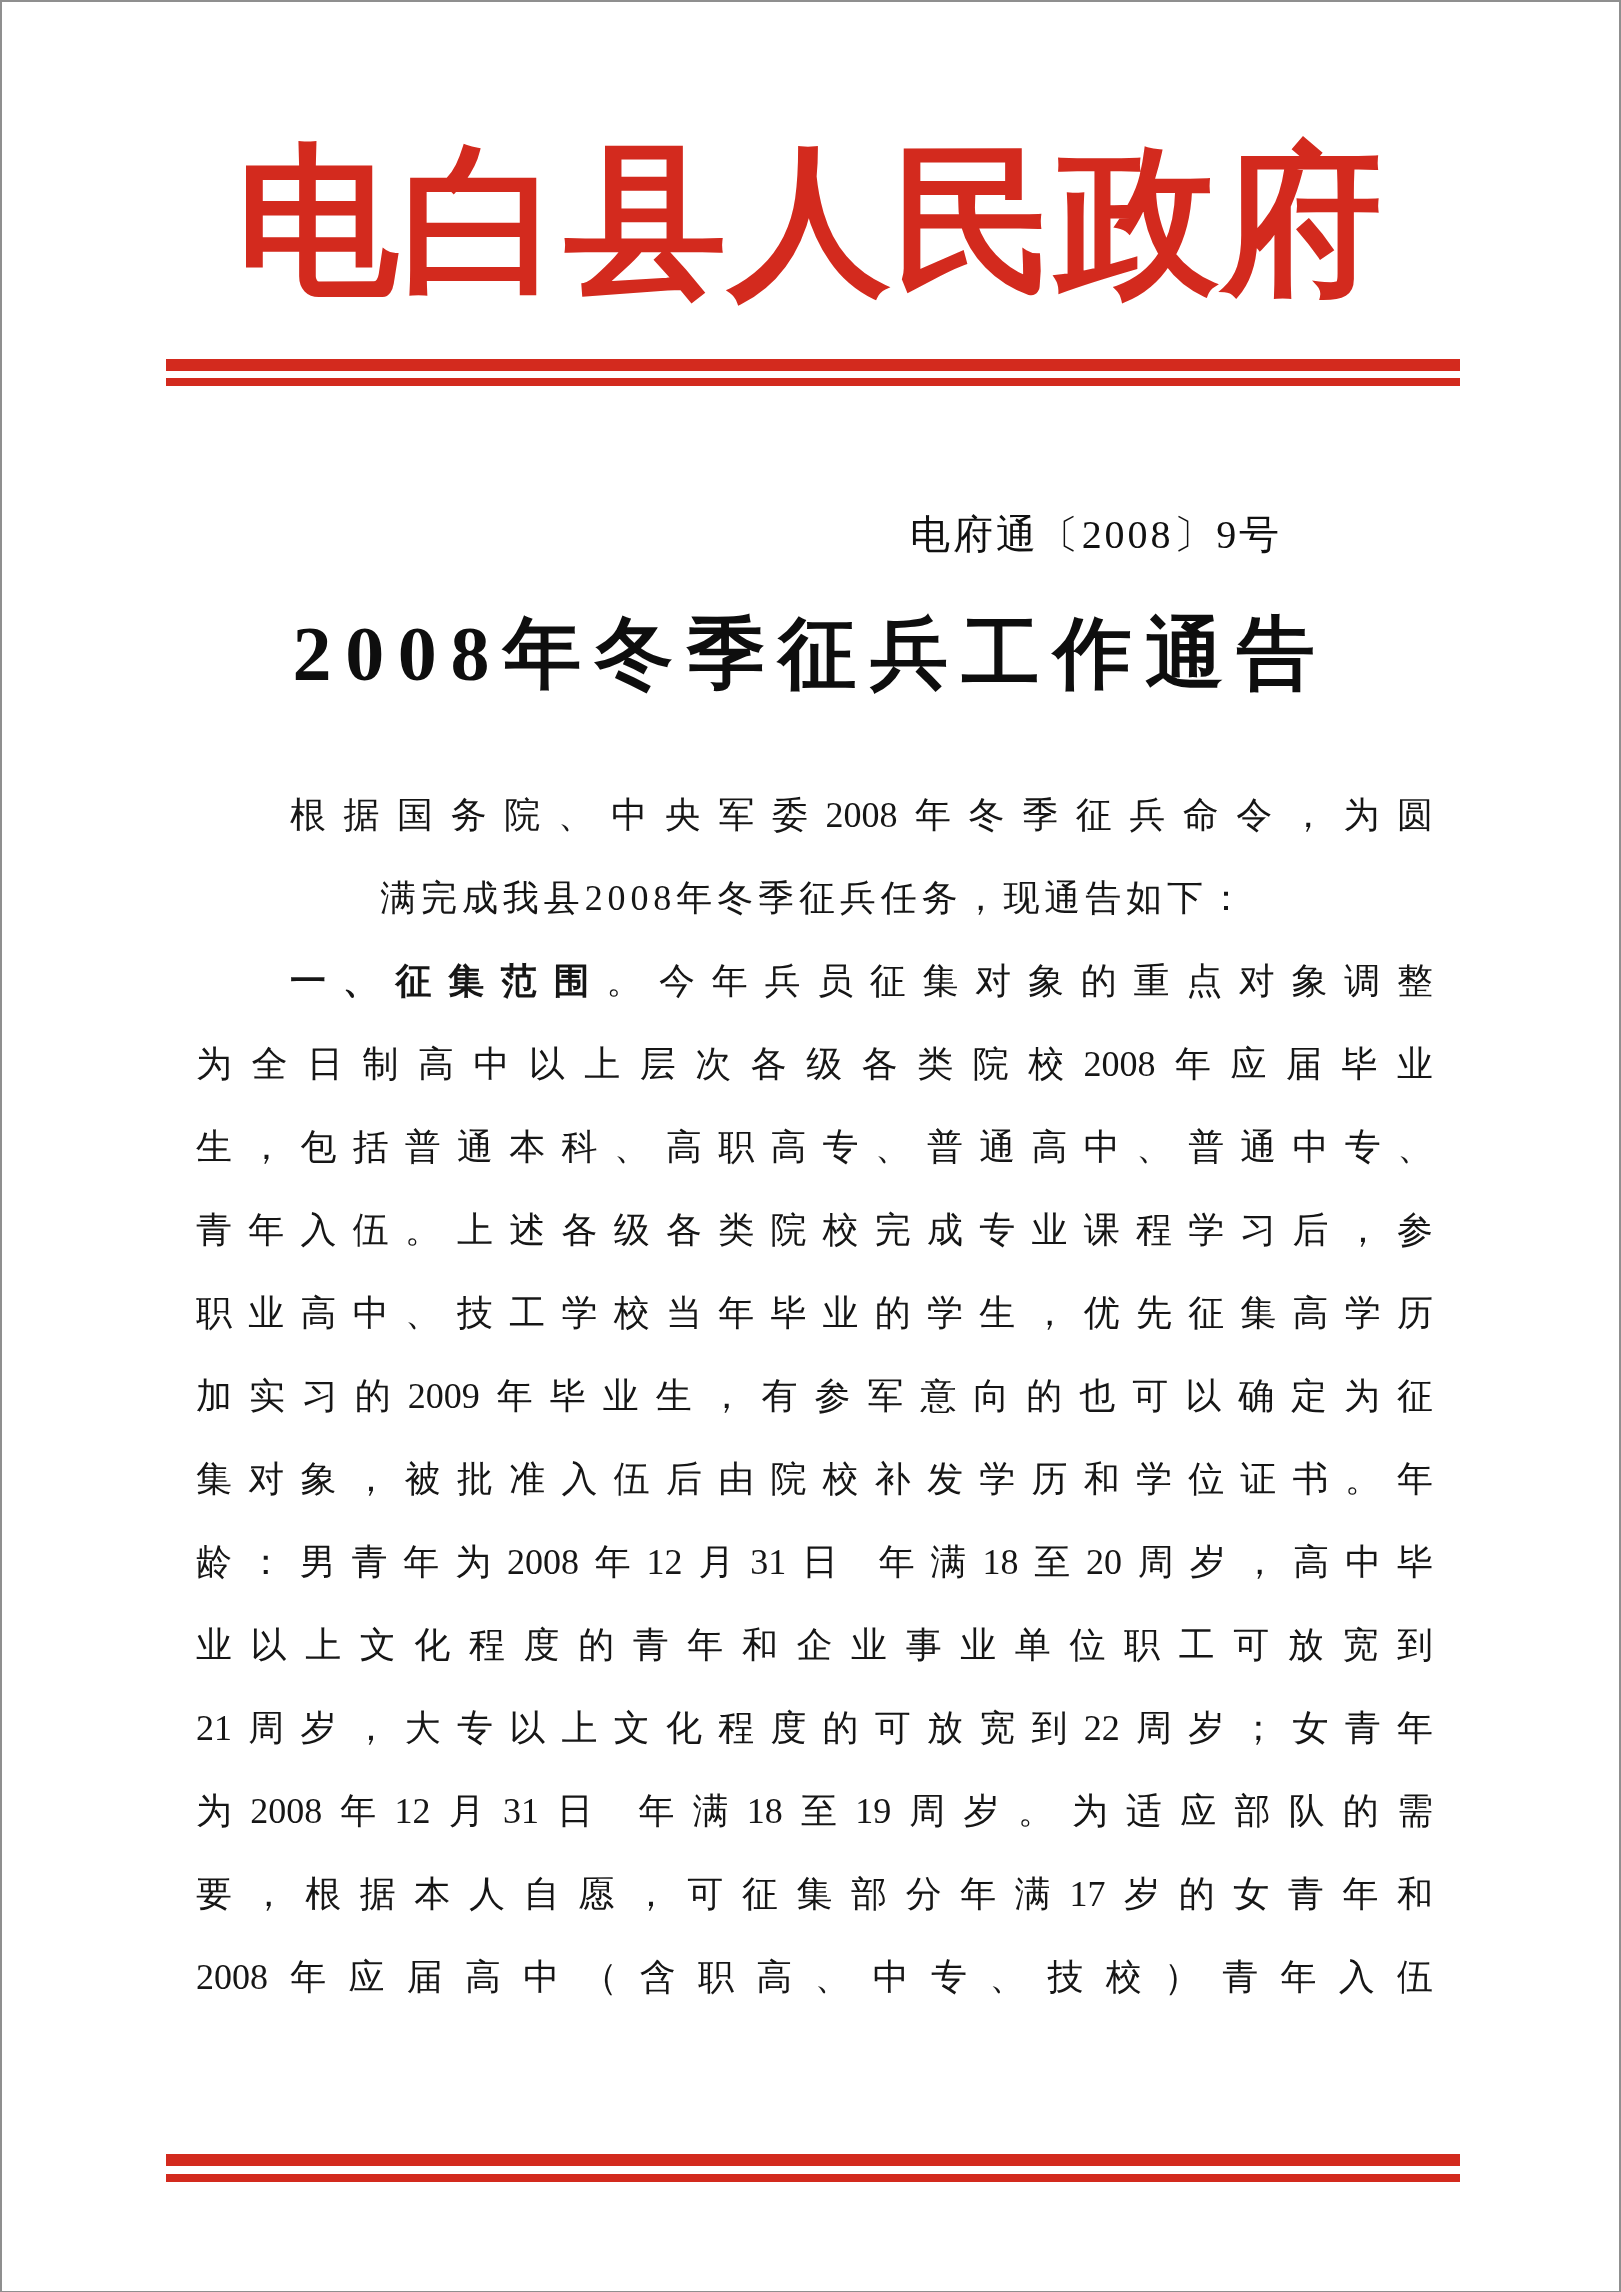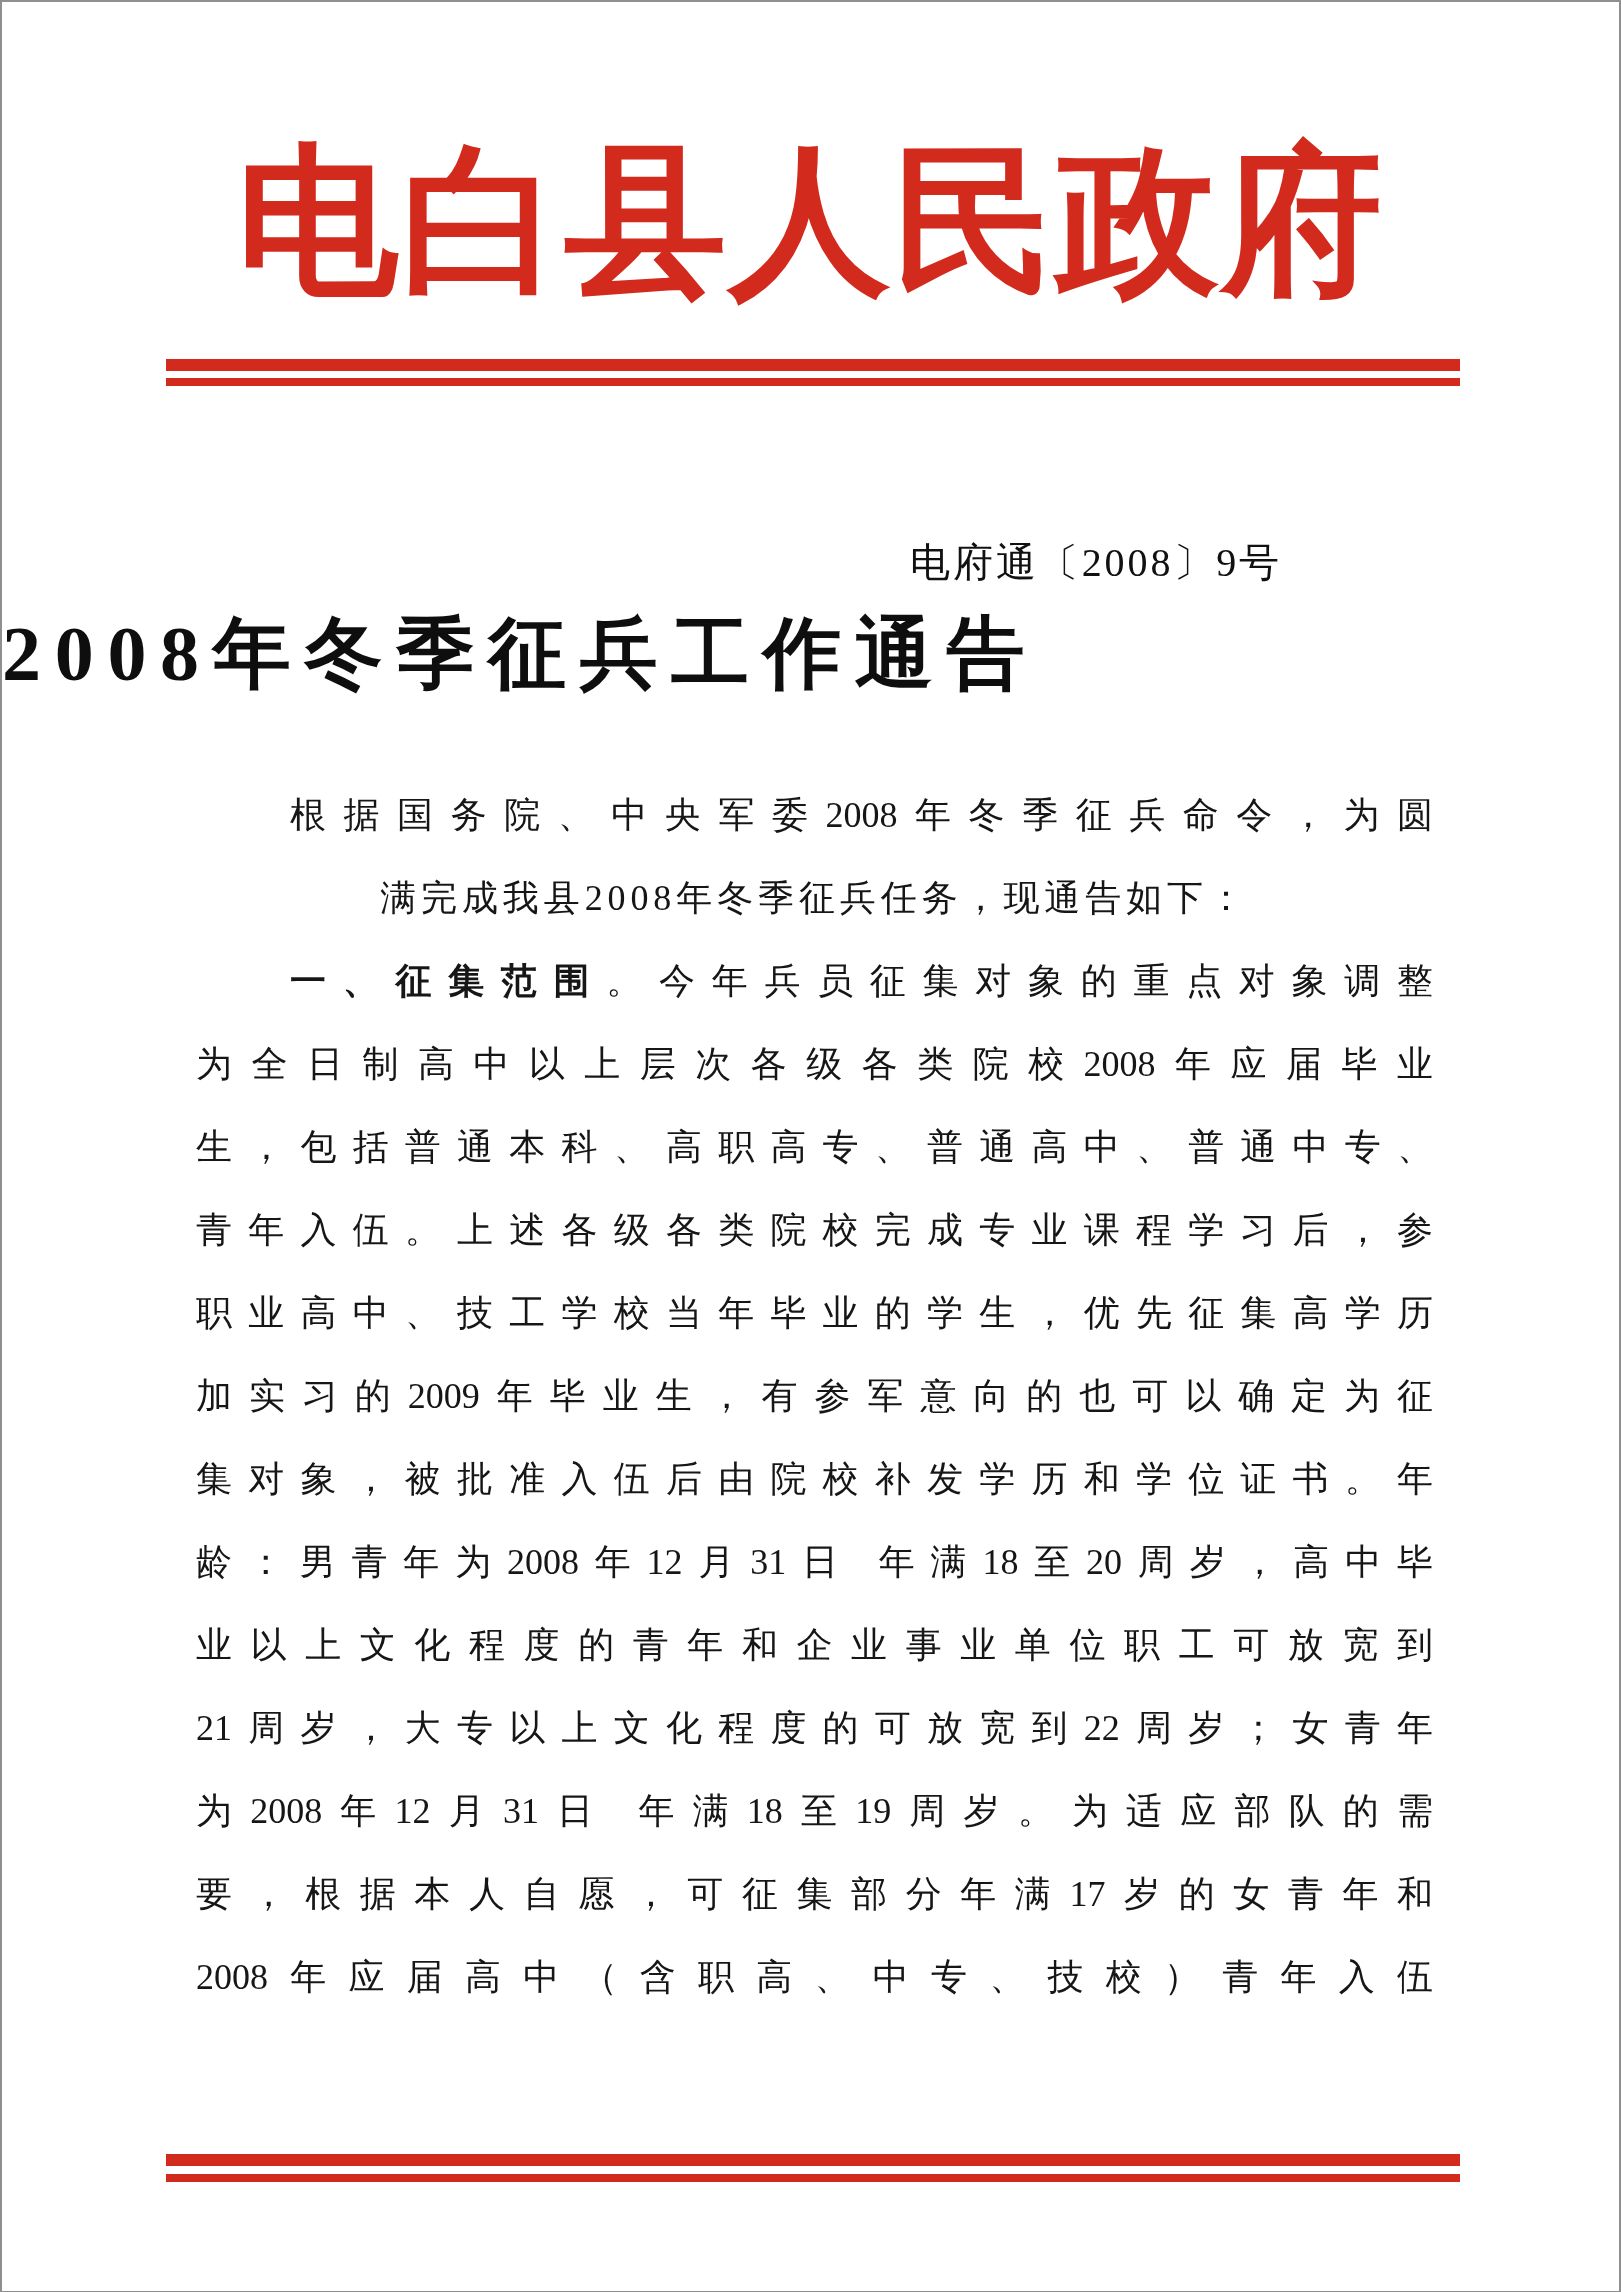--- a/index.html
+++ b/index.html
@@ -27,32 +27,33 @@
     color:#d32a1e;
     white-space:nowrap;
   }
   .rule { position:absolute; left:164px; width:1294px; background:#d32a1e; }
   .rule-top-thick    { top:357px;  height:11.8px; }
   .rule-top-thin     { top:376px;  height:7.8px;  }
   .rule-bottom-thick { top:2152px; height:11.8px; }
   .rule-bottom-thin  { top:2172px; height:7.8px;  }
   .doc-number {
     position:absolute;
-    top:533px;
+    top:505px;
     right:337px;
     font-size:40px;
     letter-spacing:2.9px;
     color:#111111;
     white-space:nowrap;
   }
   .doc-title {
     position:absolute;
     top:600px;
     left:0;
     width:100%;
+    text-align:center;
     font-size:78px;
     font-weight:bold;
     letter-spacing:13.7px;
     color:#0e0e0e;
     white-space:nowrap;
   }
   .body-text {
     position:absolute;
     top:772px;
     left:194px;

